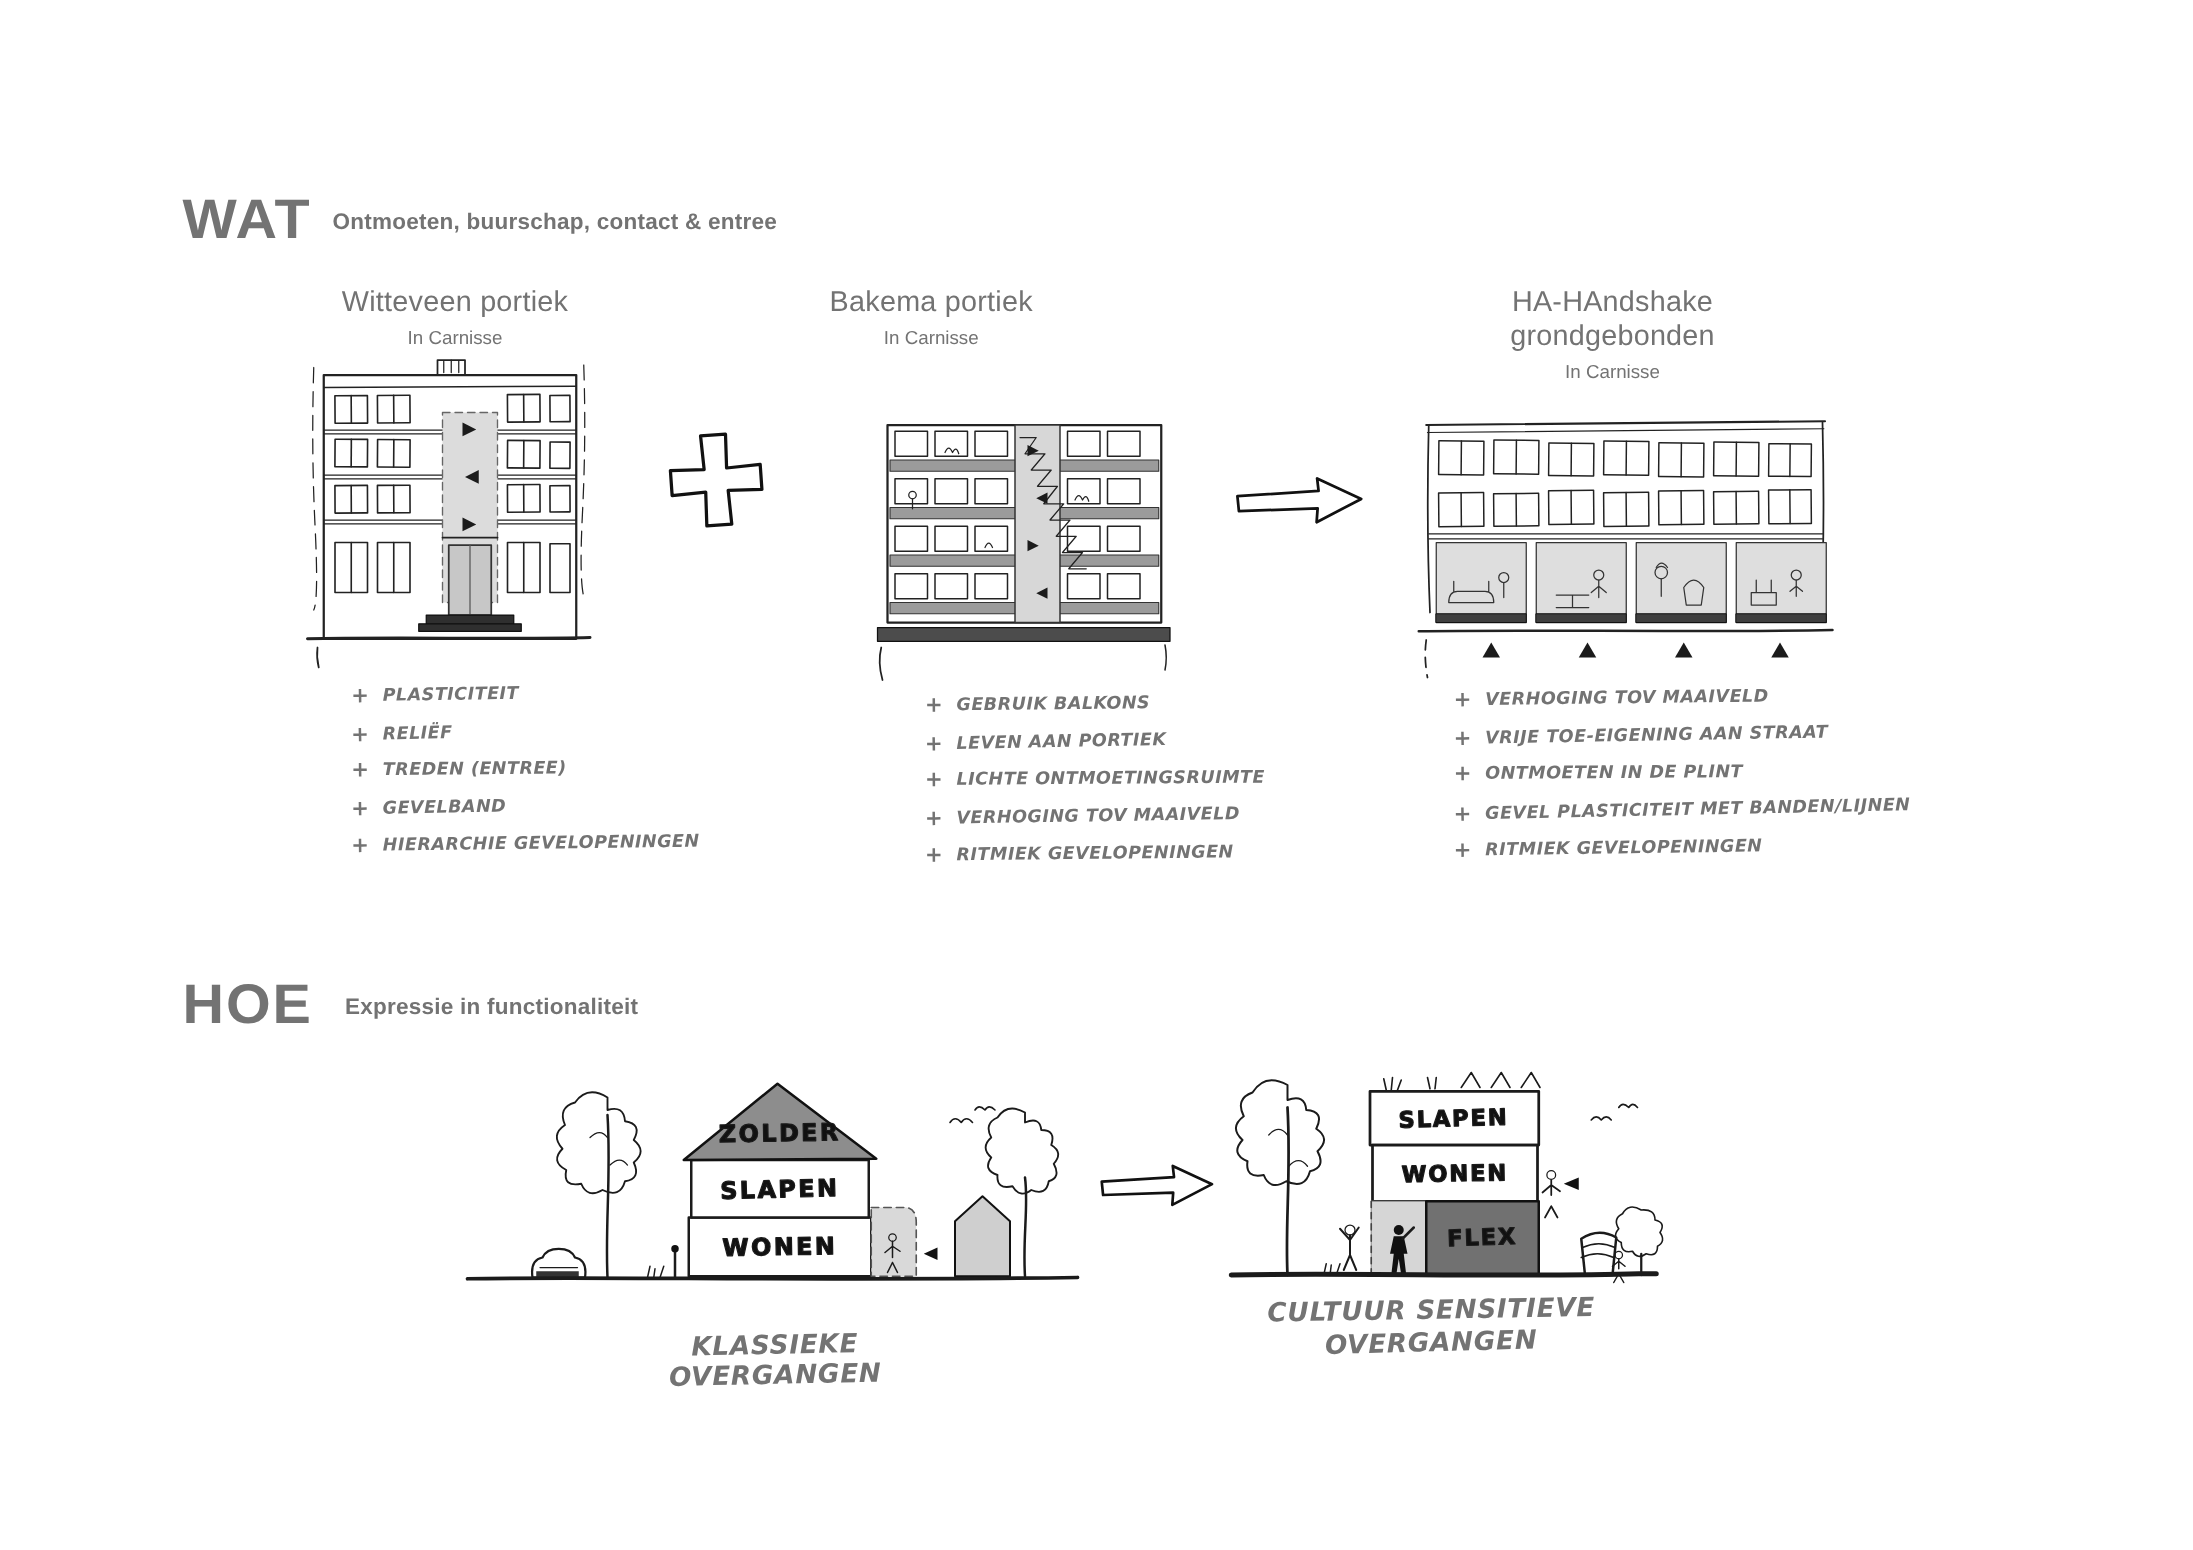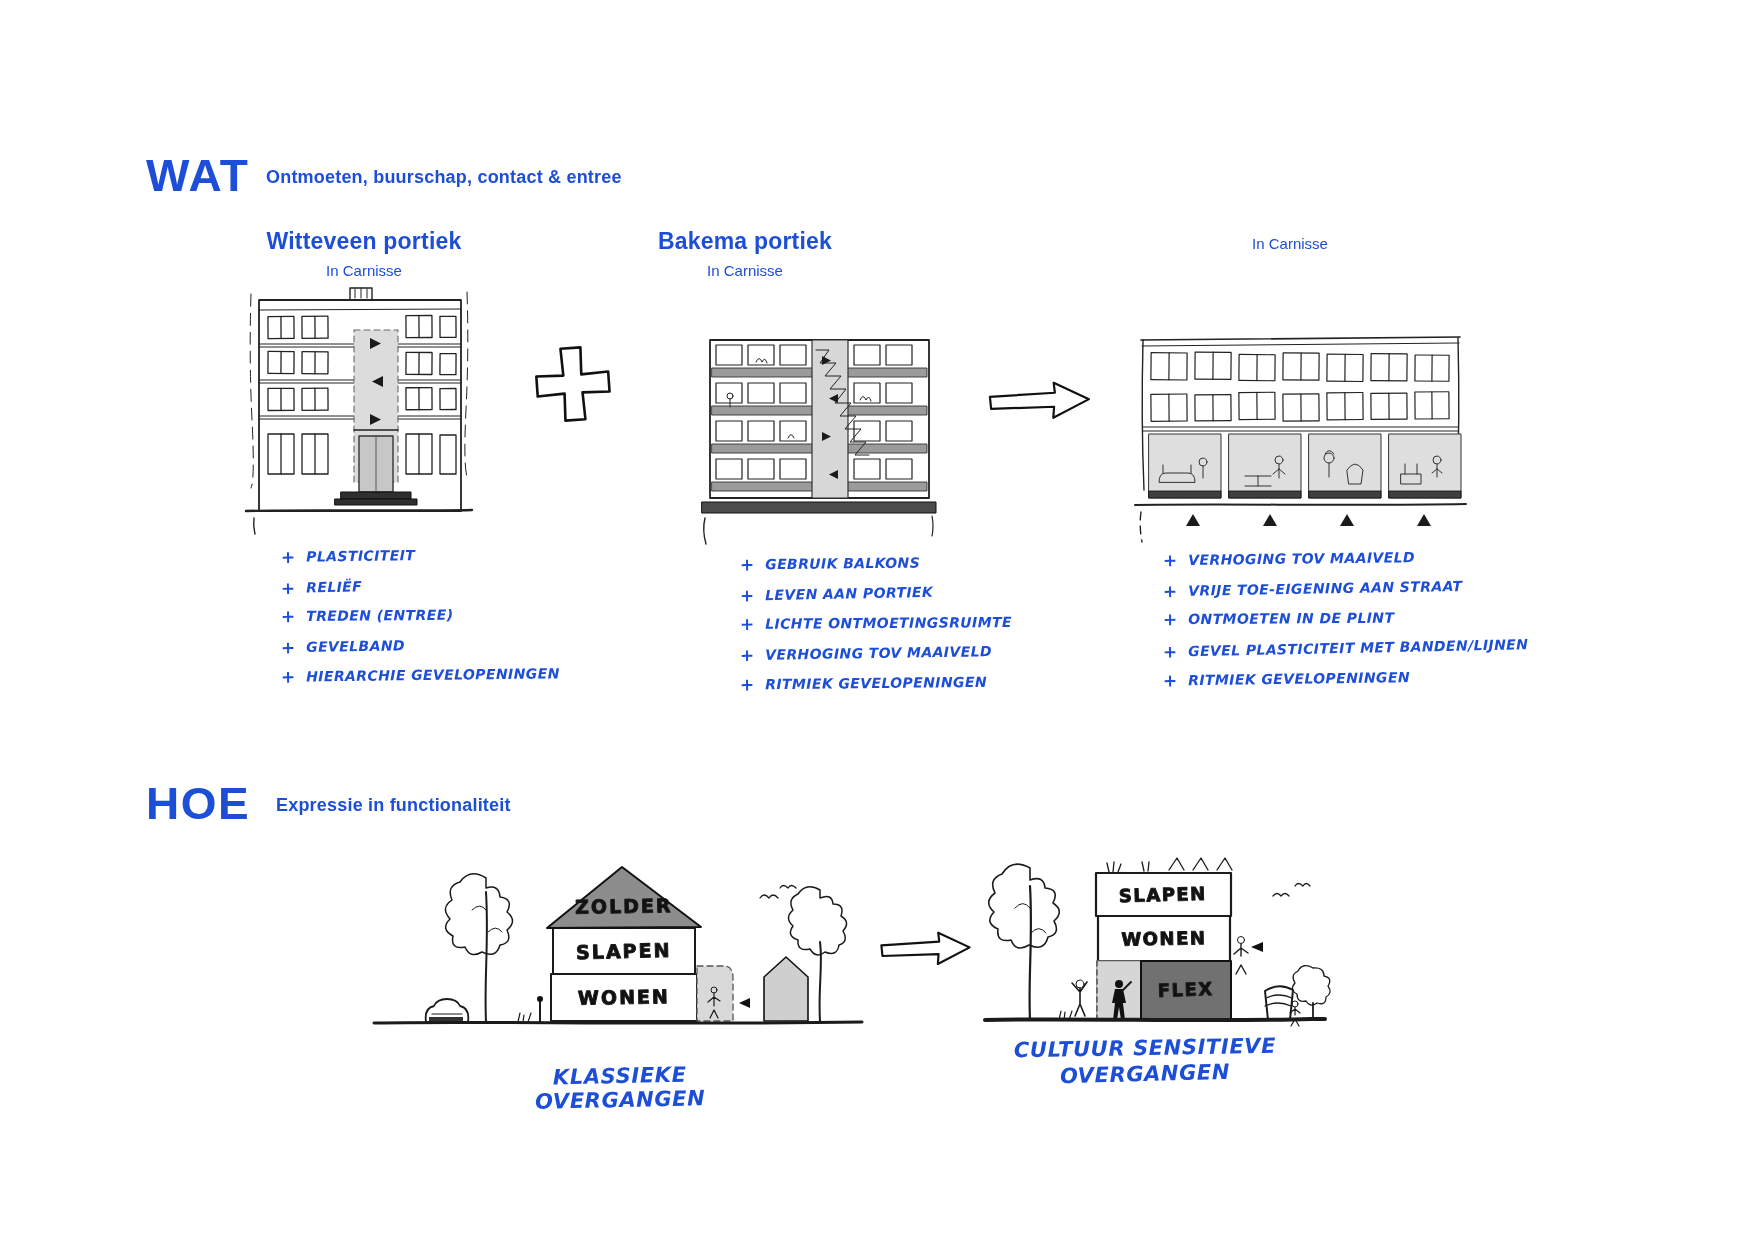--- a/index.html
+++ b/index.html
@@ -1,21 +1,21 @@
 <!DOCTYPE html>
 <html><head>
 <meta charset="utf-8">
 <style>
   html,body{margin:0;padding:0;background:#fff;}
   .canvas{position:relative;width:1754px;height:1240px;background:#ffffff;overflow:hidden;
-          font-family:"Liberation Sans",sans-serif;color:#1d4ed8;}
+          font-family:"Liberation Sans",sans-serif;color:#737373;}
   .abs{position:absolute;}
   .big-title{font-size:46px;font-weight:bold;letter-spacing:1.5px;transform:scaleY(.97);}
   .section-sub{font-size:18px;font-weight:bold;letter-spacing:.2px;}
-  .col-heading{font-size:23px;font-weight:bold;text-align:center;letter-spacing:.2px;}
+  .col-heading{font-size:23px;font-weight:normal;text-align:center;letter-spacing:.2px;}
   .col-sub{font-size:15px;text-align:center;margin-top:7px;}
   .bullet-row{display:flex;align-items:flex-start;height:30px;}
   .bullet-plus{font-family:"DejaVu Sans",sans-serif;font-weight:bold;font-style:italic;
                font-size:17px;margin-right:11px;line-height:18px;}
   .bullet-text{font-family:"DejaVu Sans",sans-serif;font-weight:bold;font-style:italic;
                font-size:14px;letter-spacing:.4px;line-height:19px;white-space:nowrap;}
   .caption{font-family:"DejaVu Sans",sans-serif;font-weight:bold;font-style:italic;
            font-size:21px;letter-spacing:.6px;text-align:center;}
   svg{display:block;}
   svg text{font-family:"DejaVu Sans",sans-serif;font-weight:bold;}
@@ -32,20 +32,21 @@
 
   <div class="abs" style="left:214px;top:228px;width:300px">
     <div class="col-heading">Witteveen portiek</div>
     <div class="col-sub">In Carnisse</div>
   </div>
   <div class="abs" style="left:595px;top:228px;width:300px">
     <div class="col-heading">Bakema portiek</div>
     <div class="col-sub">In Carnisse</div>
   </div>
   <div class="abs" style="left:1130px;top:228px;width:320px">
+    <div class="col-heading">HA-HAndshake grondgebonden</div>
     <div class="col-sub">In Carnisse</div>
   </div>
 
   <svg class="abs" style="left:244px;top:280px" width="230" height="255" viewBox="0 0 230 255">
     <g stroke="#222" fill="none" stroke-linecap="round" stroke-linejoin="round">
       <path d="M7 14 Q5 80 8 140 T7 208" stroke-dasharray="12 7"></path>
       <path d="M223 12 Q225 70 222 130 T224 200" stroke-dasharray="12 7"></path>
       <g>
         <path d="M106 20 V8 h22 V20" stroke-width="1.4"></path>
         <path d="M111 9 v9 M117 8 v10 M123 9 v9" stroke-width="1"></path>

